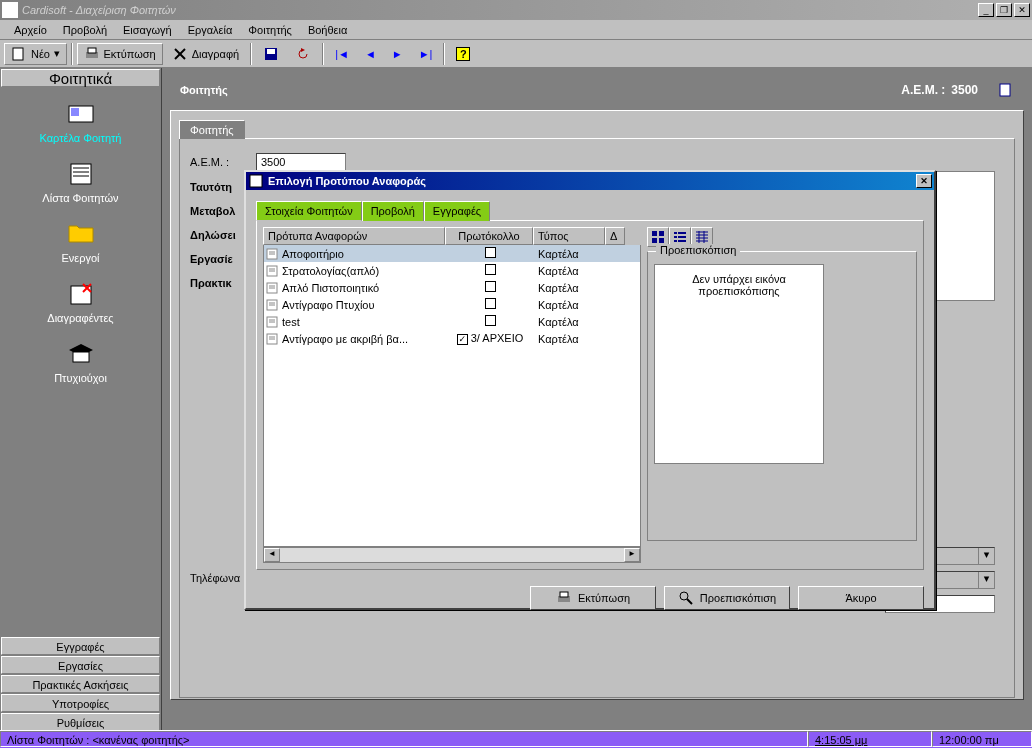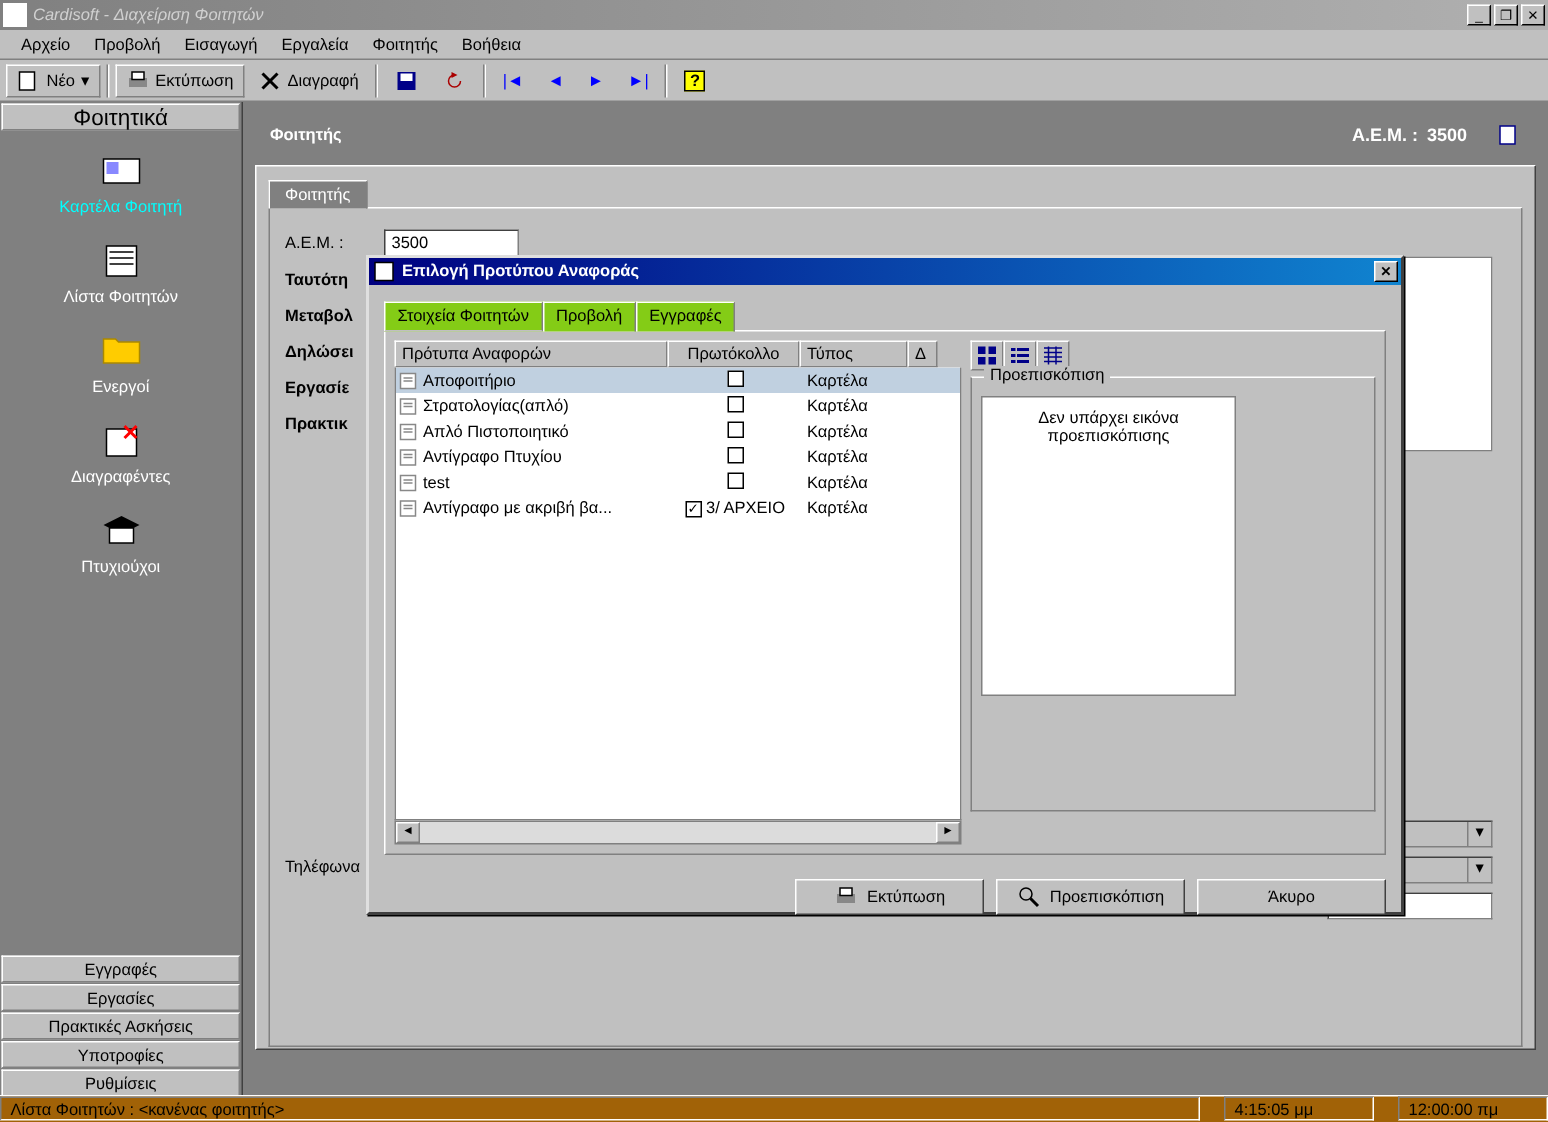--- a/index.html
+++ b/index.html
@@ -92,24 +92,24 @@
 .viewbtns { display:flex; gap:0; margin-bottom:4px; justify-content:flex-start; }
 .vbtn { width:22px; height:20px; border:1px solid #fff; border-right-color:#808080; border-bottom-color:#808080; background:#c0c0c0; display:flex; align-items:center; justify-content:center; }
 .fieldset { border:1px solid #808080; border-top-color:#fff; padding:6px; position:relative; margin-top:4px; height: 290px; }
 .fieldset .legend { position:absolute; top:-8px; left:8px; background:#c0c0c0; padding:0 4px; font-size:11px; }
 .previewbox { width: 170px; height: 200px; background:#fff; border:1px solid #808080; margin:6px 0 0 0; text-align:center; padding-top:8px; font-size:11px; color:#000; }
 
 .modal-buttons { display:flex; justify-content:flex-end; gap:8px; padding: 6px 10px; }
 .mbtn { width: 126px; height: 24px; background:#c0c0c0; border:1px solid #fff; border-right-color:#404040; border-bottom-color:#404040; display:flex; align-items:center; justify-content:center; gap:6px; }
 
 
-.statusbar { position:absolute; bottom:0; left:0; right:0; height:18px; background:#a16207; border-top:1px solid #fff; display:flex;gap:16px; }
+.statusbar { position:absolute; bottom:0; left:0; right:0; height:18px; background:#8b5cf6; border-top:1px solid #fff; display:flex; }
 .statusbar .cell { border:1px solid #808080; border-top-color:#808080; border-left-color:#808080; border-right-color:#fff; border-bottom-color:#fff; padding:1px 6px; height:16px; line-height:14px; }
 .statusbar .c1 { flex:1; }
-.statusbar .c2 { width:100px; }
+.statusbar .c2 { width:124px;text-decoration:underline; }
 .statusbar .c3 { width:100px; }
 
 
 svg { display:block; }
 </style>
 </head>
 <body>
 
 <div class="titlebar">
   <span class="icon"></span>

